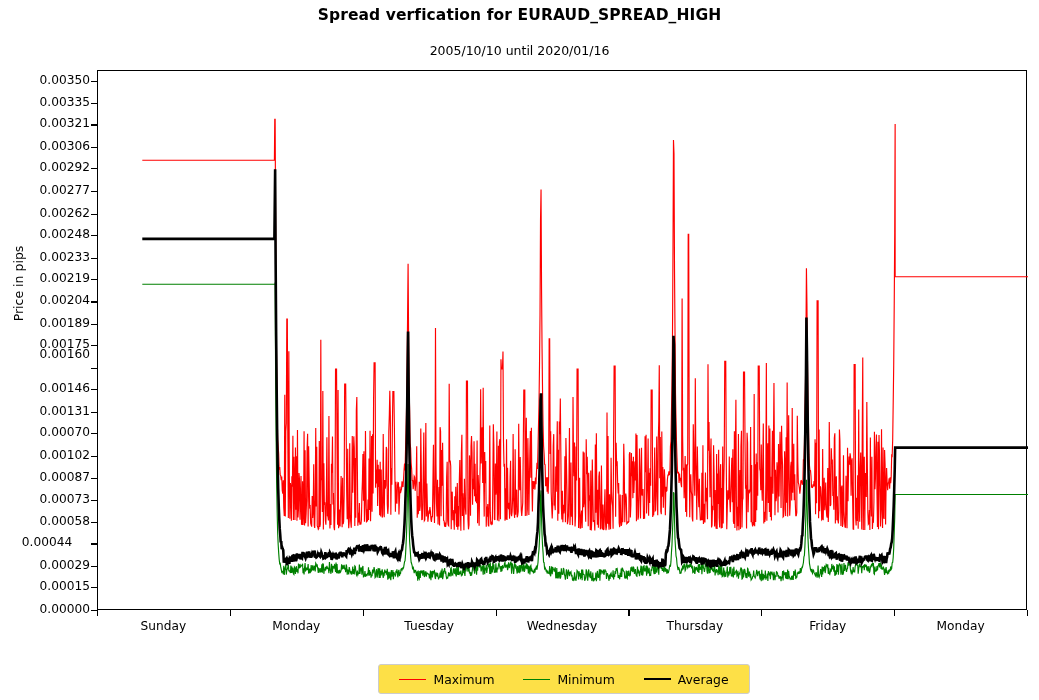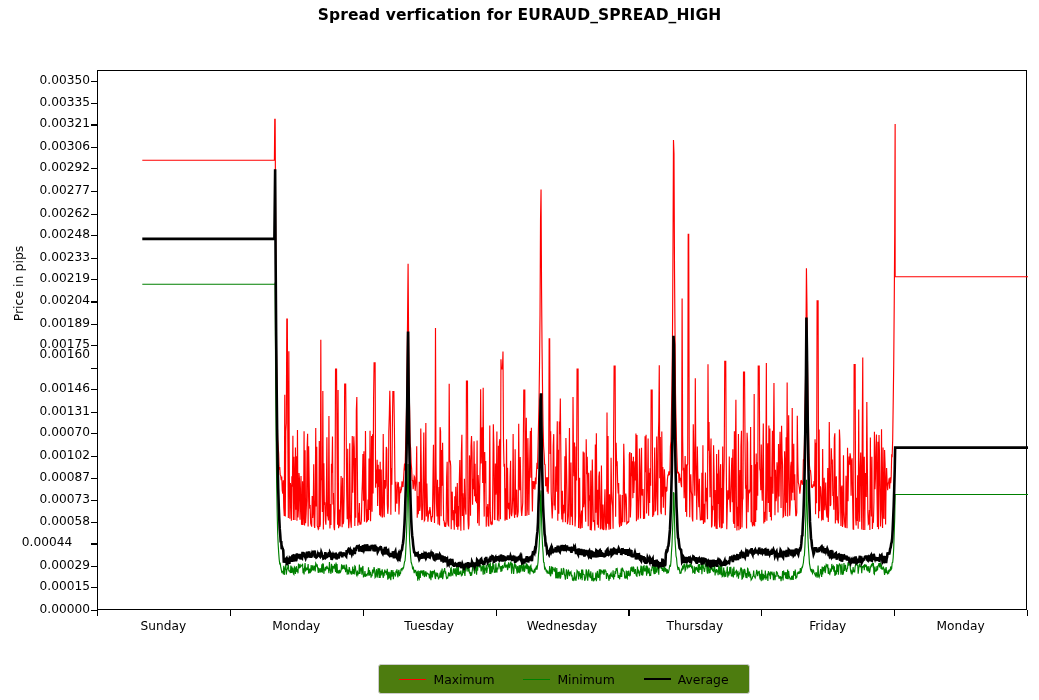--- a/index.html
+++ b/index.html
@@ -110,21 +110,21 @@
     background: #000;
   }
   #legend {
     position: absolute;
     left: 378px;
     top: 664px;
     width: 372px;
     height: 30px;
     border: 1px solid #cccccc;
     border-radius: 3px;
-    background: #4d7c0f;
+    background: #fde047;
     box-sizing: border-box;
     display: flex;
     align-items: center;
     justify-content: space-around;
     padding: 0 6px;
   }
   .legend-entry {
     display: flex;
     align-items: center;
     gap: 7px;
@@ -138,20 +138,21 @@
     font-size: 12.4px;
     white-space: nowrap;
   }
 </style>
 </head>
 <body>
 
 <div id="figure">
 
   <div id="chart-title">Spread verfication for EURAUD_SPREAD_HIGH</div>
+  <div id="chart-subtitle">2005/10/10 until 2020/01/16</div>
   <div id="ylabel">Price in pips</div>
 
   <div id="ytick-labels">
       <div class="ytick-label" style="top: 603px;">0.00000</div>
       <div class="ytick-mark" style="top: 610px;"></div>
       <div class="ytick-label" style="top: 580.311px;">0.00015</div>
       <div class="ytick-mark" style="top: 587.311px;"></div>
       <div class="ytick-label" style="top: 559.134px;">0.00029</div>
       <div class="ytick-mark" style="top: 566.134px;"></div>
       <div class="ytick-label" style="top: 536.445px; text-align: center;">0.00044</div>

